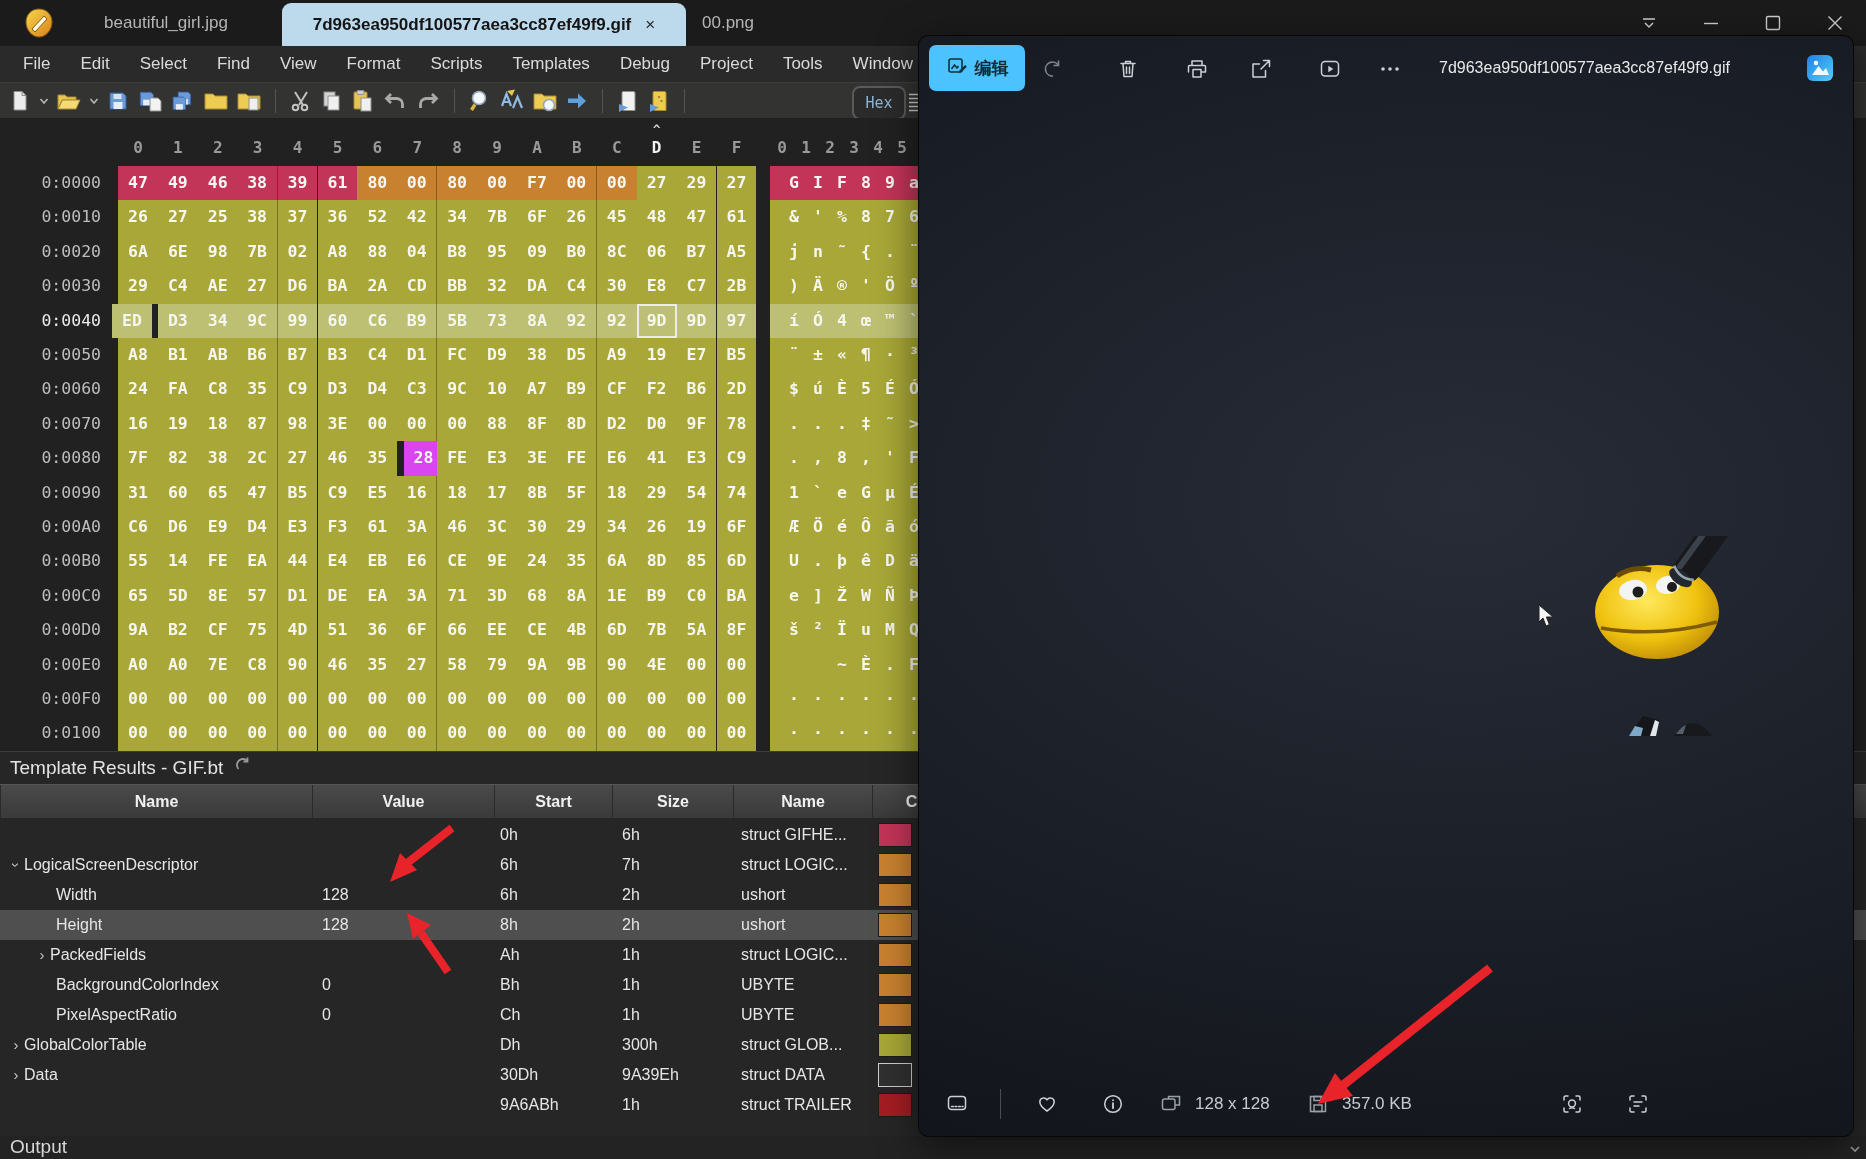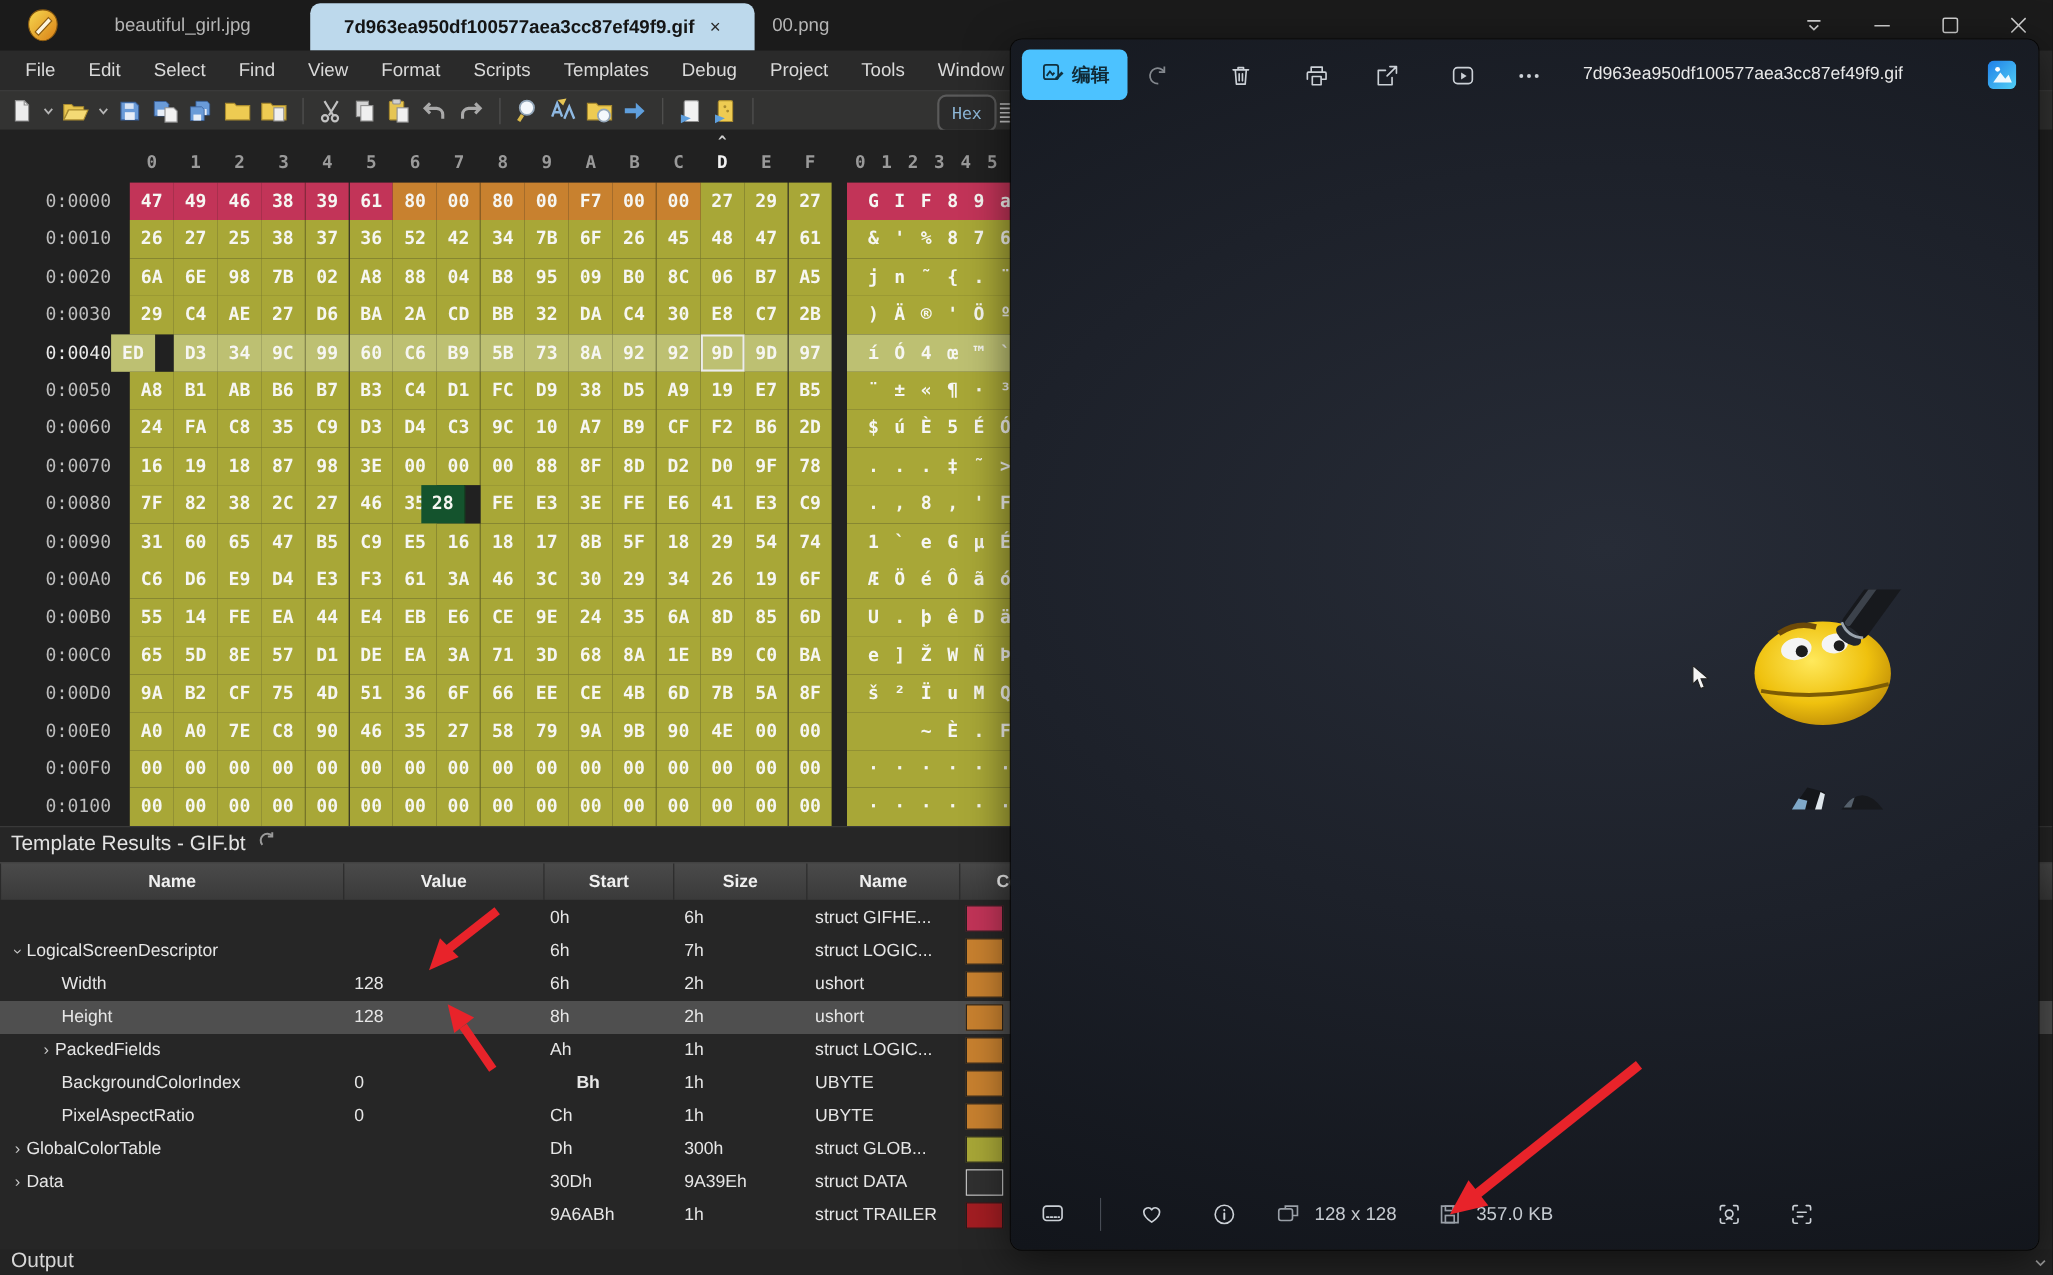--- a/index.html
+++ b/index.html
@@ -420,21 +420,21 @@
             <span class="ach" style="left: 12px;">)</span>
             <span class="ach" style="left: 36px;">Ä</span>
             <span class="ach" style="left: 60px;">®</span>
             <span class="ach" style="left: 84px;">'</span>
             <span class="ach" style="left: 108px;">Ö</span>
             <span class="ach" style="left: 132px;">º</span>
           </span>
         </div>
         <div class="hexrow" style="top: 185.6px;">
           <span class="addr" style="color: rgb(234, 234, 234);">0:0040</span>
-          <span class="byte" style="left: 101px; background: rgb(189, 192, 114);">ED</span>
+          <span class="byte" style="left: 112px; background: rgb(189, 192, 114);">ED</span>
           <span class="byte" style="left: 157.9px; background: rgb(189, 192, 114);">D3</span>
           <span class="byte" style="left: 197.8px; background: rgb(189, 192, 114);">34</span>
           <span class="byte gdiv" style="left: 237.7px; background: rgb(189, 192, 114);">9C</span>
           <span class="byte" style="left: 277.6px; background: rgb(189, 192, 114);">99</span>
           <span class="byte" style="left: 317.5px; background: rgb(189, 192, 114);">60</span>
           <span class="byte" style="left: 357.4px; background: rgb(189, 192, 114);">C6</span>
           <span class="byte gdiv" style="left: 397.3px; background: rgb(189, 192, 114);">B9</span>
           <span class="byte" style="left: 437.2px; background: rgb(189, 192, 114);">5B</span>
           <span class="byte" style="left: 477.1px; background: rgb(189, 192, 114);">73</span>
           <span class="byte" style="left: 517px; background: rgb(189, 192, 114);">8A</span>
@@ -535,21 +535,21 @@
         </div>
         <div class="hexrow" style="top: 323.2px;">
           <span class="addr">0:0080</span>
           <span class="byte" style="left: 118px; background: rgb(168, 167, 55);">7F</span>
           <span class="byte" style="left: 157.9px; background: rgb(168, 167, 55);">82</span>
           <span class="byte" style="left: 197.8px; background: rgb(168, 167, 55);">38</span>
           <span class="byte gdiv" style="left: 237.7px; background: rgb(168, 167, 55);">2C</span>
           <span class="byte" style="left: 277.6px; background: rgb(168, 167, 55);">27</span>
           <span class="byte" style="left: 317.5px; background: rgb(168, 167, 55);">46</span>
           <span class="byte" style="left: 357.4px; background: rgb(168, 167, 55);">35</span>
-          <span class="byte gdiv" style="left: 383px; background: #14532d;">28</span>
+          <span class="byte gdiv" style="left: 404px; background: #d946ef;">28</span>
           <span class="byte" style="left: 437.2px; background: rgb(168, 167, 55);">FE</span>
           <span class="byte" style="left: 477.1px; background: rgb(168, 167, 55);">E3</span>
           <span class="byte" style="left: 517px; background: rgb(168, 167, 55);">3E</span>
           <span class="byte gdiv" style="left: 556.9px; background: rgb(168, 167, 55);">FE</span>
           <span class="byte" style="left: 596.8px; background: rgb(168, 167, 55);">E6</span>
           <span class="byte" style="left: 636.7px; background: rgb(168, 167, 55);">41</span>
           <span class="byte" style="left: 676.6px; background: rgb(168, 167, 55);">E3</span>
           <span class="byte" style="left: 716.5px; background: rgb(168, 167, 55);">C9</span>
           <span class="asciibox" style="background: rgb(168, 167, 55);">
             <span class="ach" style="left: 12px;">.</span>
@@ -831,21 +831,21 @@
           <span class="tcell" style="left: 0px; width: 312px; padding-left: 34px;"><span class="chev">›</span><span>PackedFields</span></span>
           <span class="tcell" style="left: 322px; width: 170px;"></span>
           <span class="tcell" style="left: 500px; width: 170px;">Ah</span>
           <span class="tcell" style="left: 622px; width: 170px;">1h</span>
           <span class="tcell" style="left: 741px; width: 170px;">struct LOGIC...</span>
           <span class="swatch" style="background: rgb(200, 129, 47);"></span>
         </div>
         <div class="trow" style="top: 152px;">
           <span class="tcell" style="left: 0px; width: 312px; padding-left: 56px;"><span>BackgroundColorIndex</span></span>
           <span class="tcell" style="left: 322px; width: 170px;">0</span>
-          <span class="tcell" style="left: 524px; width: 170px; font-weight: bold;">Bh</span>
+          <span class="tcell" style="left: 500px; width: 170px;">Bh</span>
           <span class="tcell" style="left: 622px; width: 170px;">1h</span>
           <span class="tcell" style="left: 741px; width: 170px;">UBYTE</span>
           <span class="swatch" style="background: rgb(200, 129, 47);"></span>
         </div>
         <div class="trow" style="top: 182px;">
           <span class="tcell" style="left: 0px; width: 312px; padding-left: 56px;"><span>PixelAspectRatio</span></span>
           <span class="tcell" style="left: 322px; width: 170px;">0</span>
           <span class="tcell" style="left: 500px; width: 170px;">Ch</span>
           <span class="tcell" style="left: 622px; width: 170px;">1h</span>
           <span class="tcell" style="left: 741px; width: 170px;">UBYTE</span>

